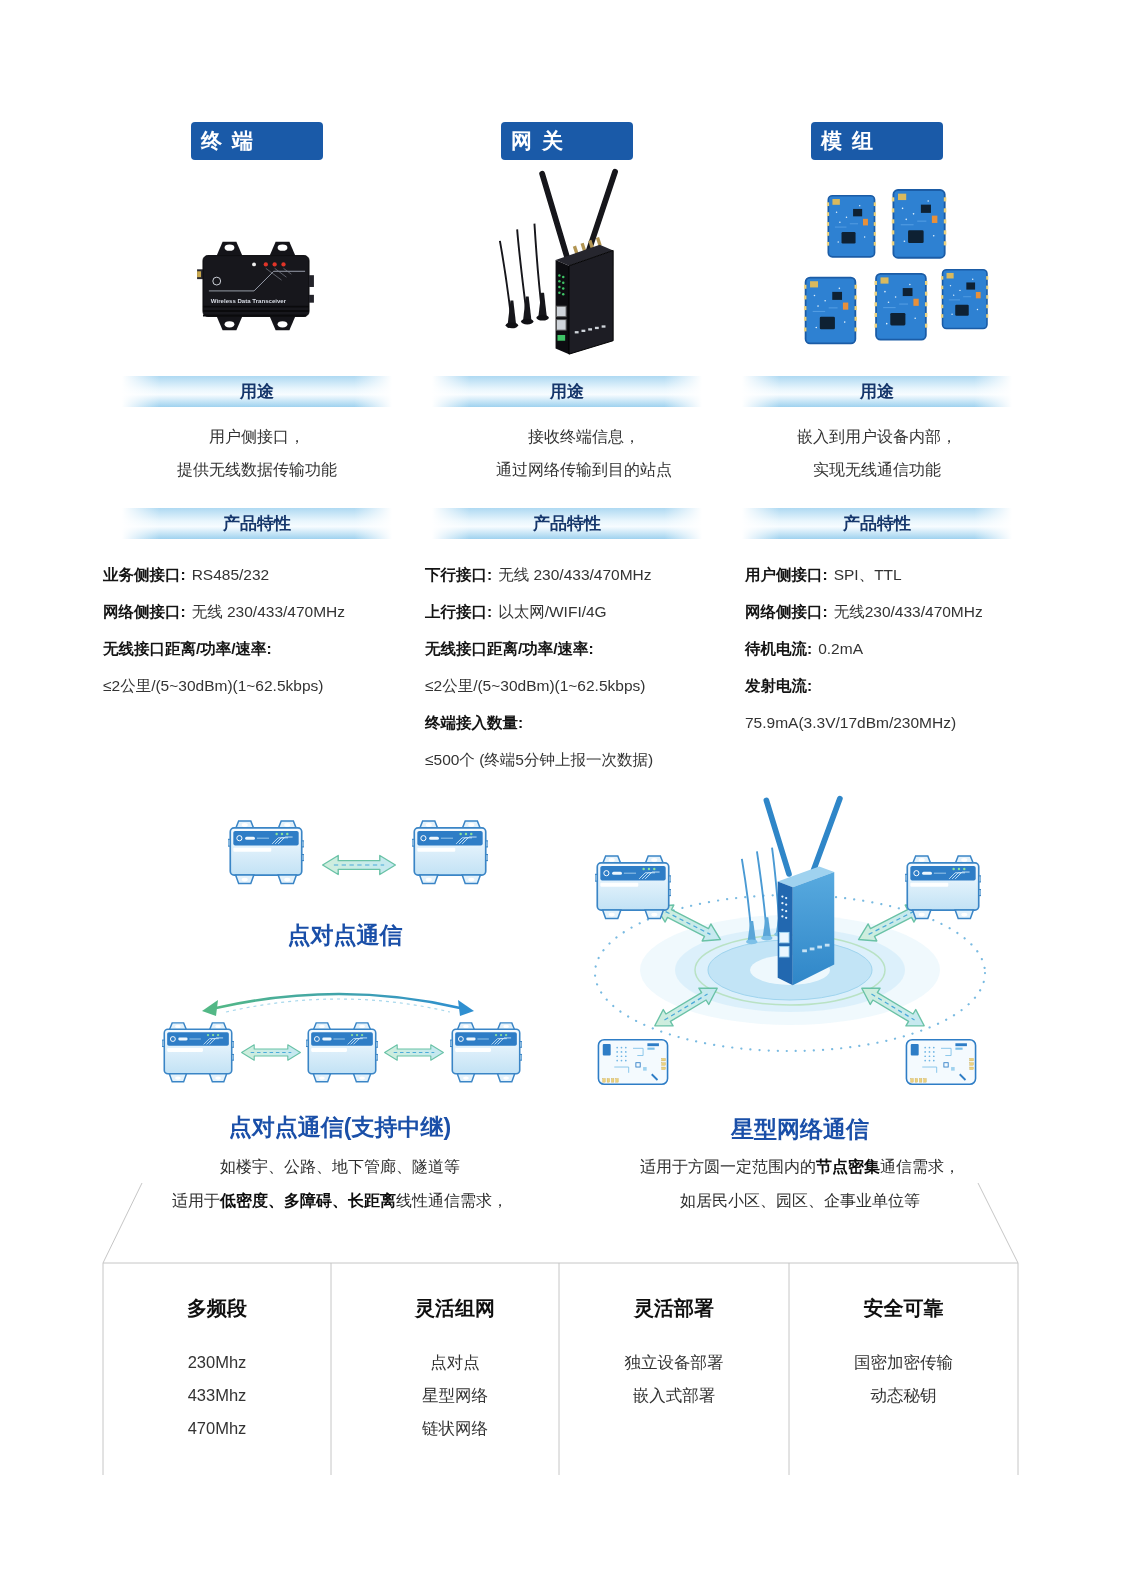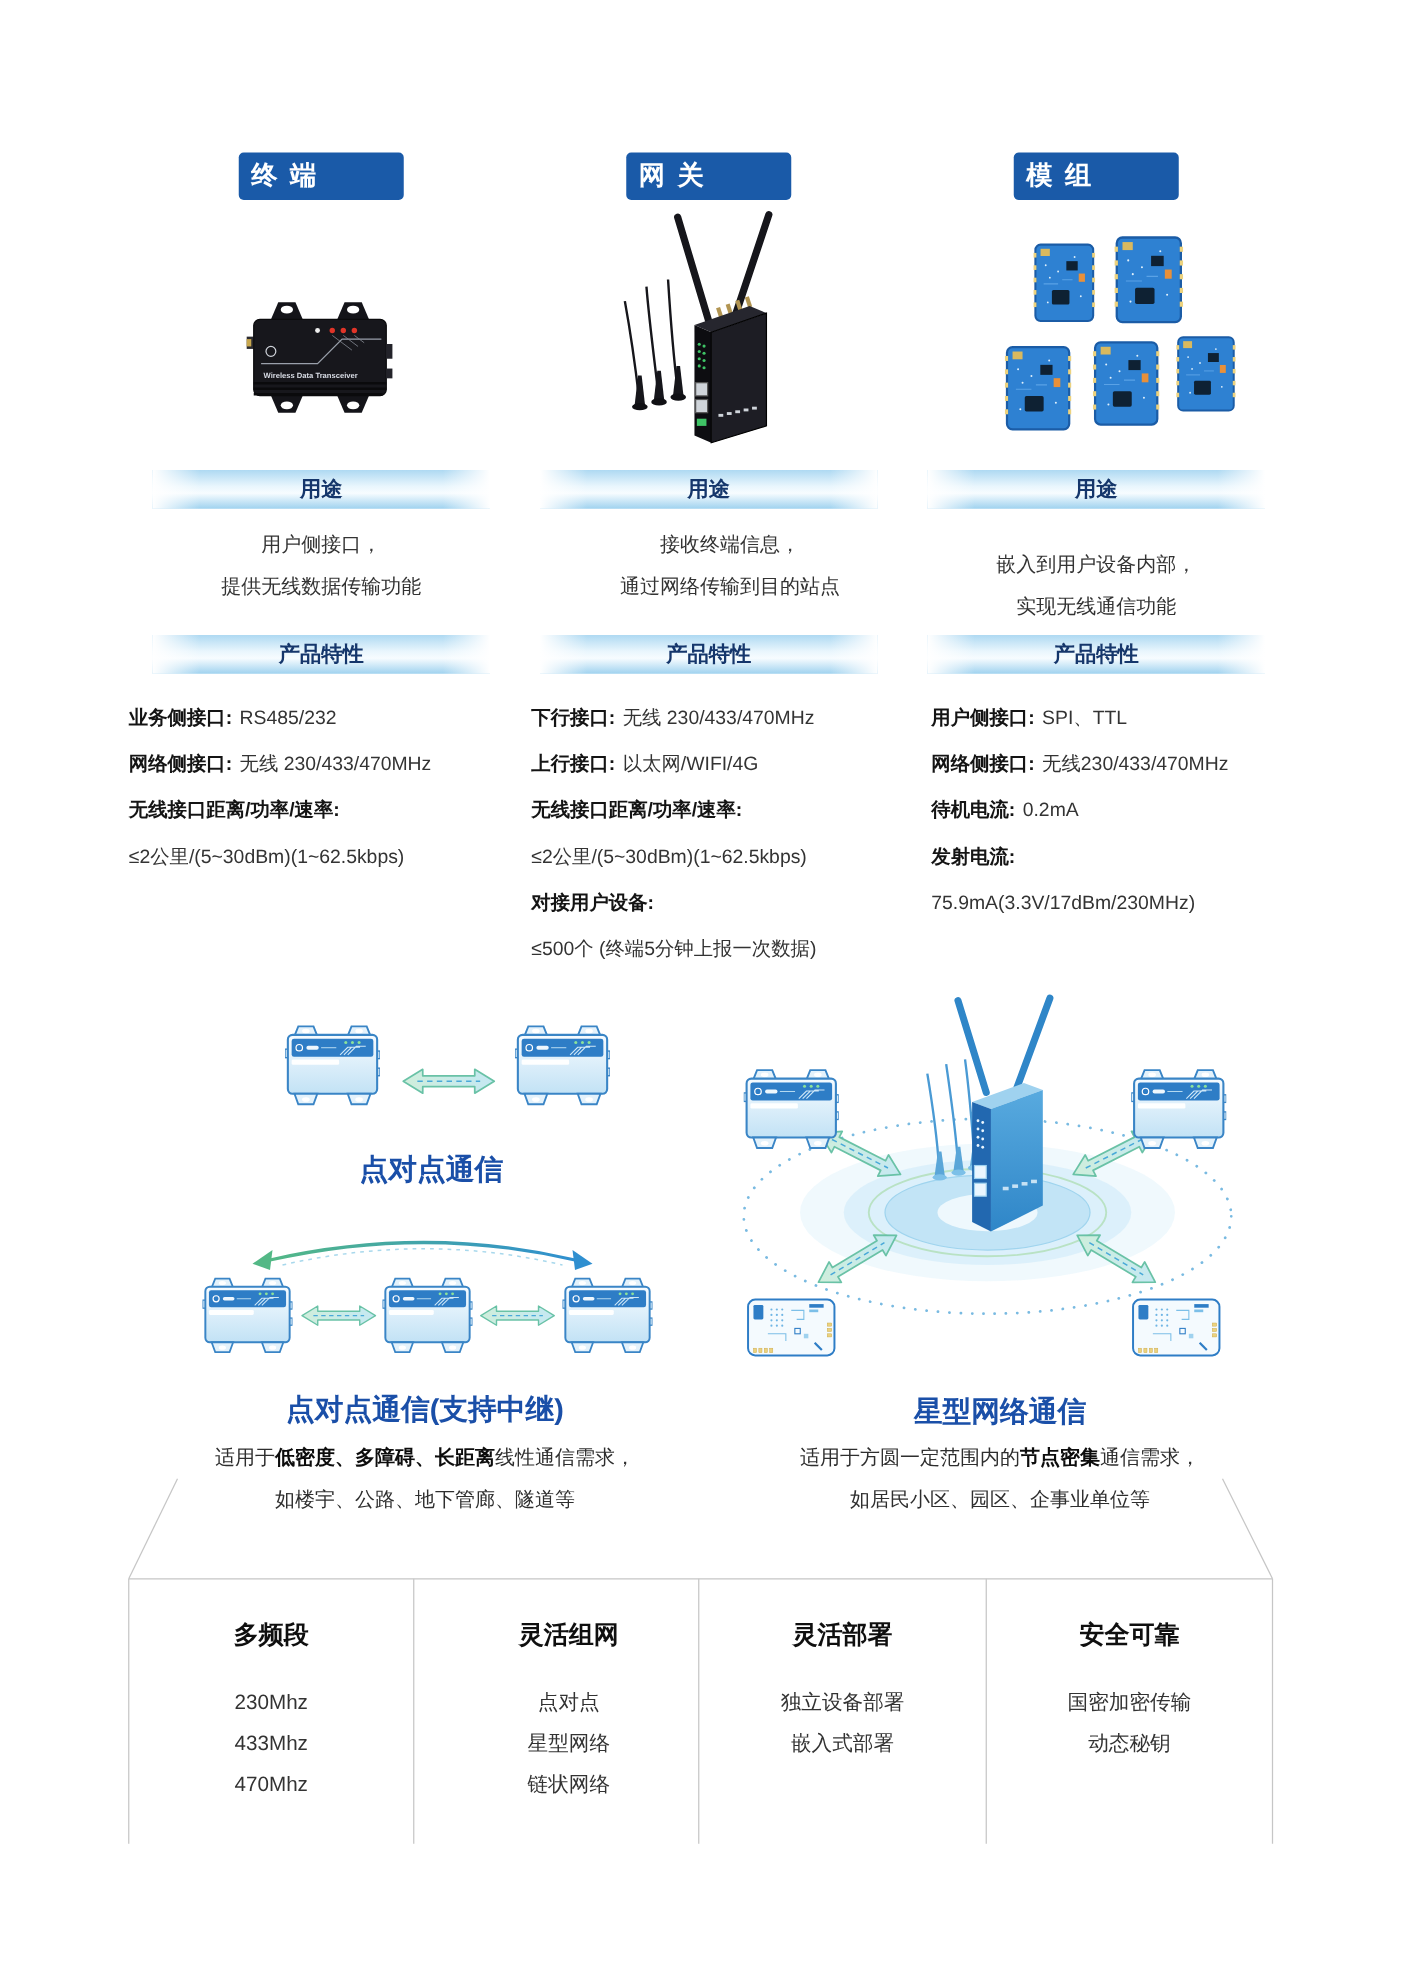--- a/index.html
+++ b/index.html
@@ -290,41 +290,41 @@
   <div class="banner" style="left:742px;top:376px;">用途</div>
 
   <div class="purpose" style="left:87px;top:420px;">
     <div>用户侧接口，</div>
     <div>提供无线数据传输功能</div>
   </div>
   <div class="purpose" style="left:414px;top:420px;">
     <div>接收终端信息，</div>
     <div>通过网络传输到目的站点</div>
   </div>
-  <div class="purpose" style="left:707px;top:436px;">
+  <div class="purpose" style="left:707px;top:420px;">
     <div>嵌入到用户设备内部，</div>
     <div>实现无线通信功能</div>
   </div>
 
   <div class="banner" style="left:122px;top:508px;">产品特性</div>
   <div class="banner" style="left:432px;top:508px;">产品特性</div>
   <div class="banner" style="left:742px;top:508px;">产品特性</div>
 
   <ul class="features" style="left:103px;top:556px;">
     <li><b class="fl">业务侧接口:</b><span class="fv">RS485/232</span></li>
     <li><b class="fl">网络侧接口:</b><span class="fv">无线 230/433/470MHz</span></li>
     <li><b class="fl">无线接口距离/功率/速率:</b><span class="fv"></span></li>
     <li><b class="fl"></b><span class="fv">≤2公里/(5~30dBm)(1~62.5kbps)</span></li>
   </ul>
   <ul class="features" style="left:425px;top:556px;">
     <li><b class="fl">下行接口:</b><span class="fv">无线 230/433/470MHz</span></li>
     <li><b class="fl">上行接口:</b><span class="fv">以太网/WIFI/4G</span></li>
     <li><b class="fl">无线接口距离/功率/速率:</b><span class="fv"></span></li>
     <li><b class="fl"></b><span class="fv">≤2公里/(5~30dBm)(1~62.5kbps)</span></li>
-    <li><b class="fl">对接用户设备:</b><span class="fv"></span></li>
+    <li><b class="fl">终端接入数量:</b><span class="fv"></span></li>
     <li><b class="fl"></b><span class="fv">≤500个 (终端5分钟上报一次数据)</span></li>
   </ul>
   <ul class="features" style="left:745px;top:556px;">
     <li><b class="fl">用户侧接口:</b><span class="fv">SPI、TTL</span></li>
     <li><b class="fl">网络侧接口:</b><span class="fv">无线230/433/470MHz</span></li>
     <li><b class="fl">待机电流:</b><span class="fv">0.2mA</span></li>
     <li><b class="fl">发射电流:</b><span class="fv"></span></li>
     <li><b class="fl"></b><span class="fv">75.9mA(3.3V/17dBm/230MHz)</span></li>
   </ul>
 
@@ -341,22 +341,22 @@
     <polygon points="64,33 80,22 78,38" fill="#53b886"></polygon>
     <polygon points="336,33 320,22 322,38" fill="#2f8fd0"></polygon>
     <use href="#dev" x="24" y="42" width="72" height="66"></use>
     <use href="#dev" x="168" y="42" width="72" height="66"></use>
     <use href="#dev" x="312" y="42" width="72" height="66"></use>
     <use href="#arrow2" x="101" y="64" width="64" height="21"></use>
     <use href="#arrow2" x="244" y="64" width="64" height="21"></use>
   </svg>
   <div class="topo-title" style="left:140px;top:1112px;width:400px;">点对点通信(支持中继)</div>
   <div class="topo-desc" style="left:90px;top:1150px;width:500px;">
+    <div>如楼宇、公路、地下管廊、隧道等</div>
     <div><span>适用于</span><b>低密度、多障碍、长距离</b><span>线性通信需求，</span></div>
-    <div>如楼宇、公路、地下管廊、隧道等</div>
   </div>
 
   <svg class="abs" style="left:583px;top:795px;" width="434" height="312" viewBox="0 0 434 312">
     <ellipse cx="207" cy="175" rx="150" ry="55" fill="#eaf6fc" opacity="0.7"></ellipse>
     <ellipse cx="207" cy="175" rx="115" ry="42" fill="#d8eefa" opacity="0.85"></ellipse>
     <ellipse cx="207" cy="175" rx="82" ry="30" fill="#c2e4f6" stroke="#9fd4ee" stroke-width="1"></ellipse>
     <ellipse cx="207" cy="175" rx="95" ry="35" fill="none" stroke="#b9e2c4" stroke-width="1.5"></ellipse>
     <ellipse cx="207" cy="175" rx="40" ry="15" fill="#eef8fd"></ellipse>
     <ellipse cx="207" cy="178" rx="195" ry="78" fill="none" stroke="#57a9da" stroke-width="2.2" stroke-dasharray="0.1 9" stroke-linecap="round" opacity="0.8"></ellipse>
     <g transform="translate(105,128) rotate(27)">

